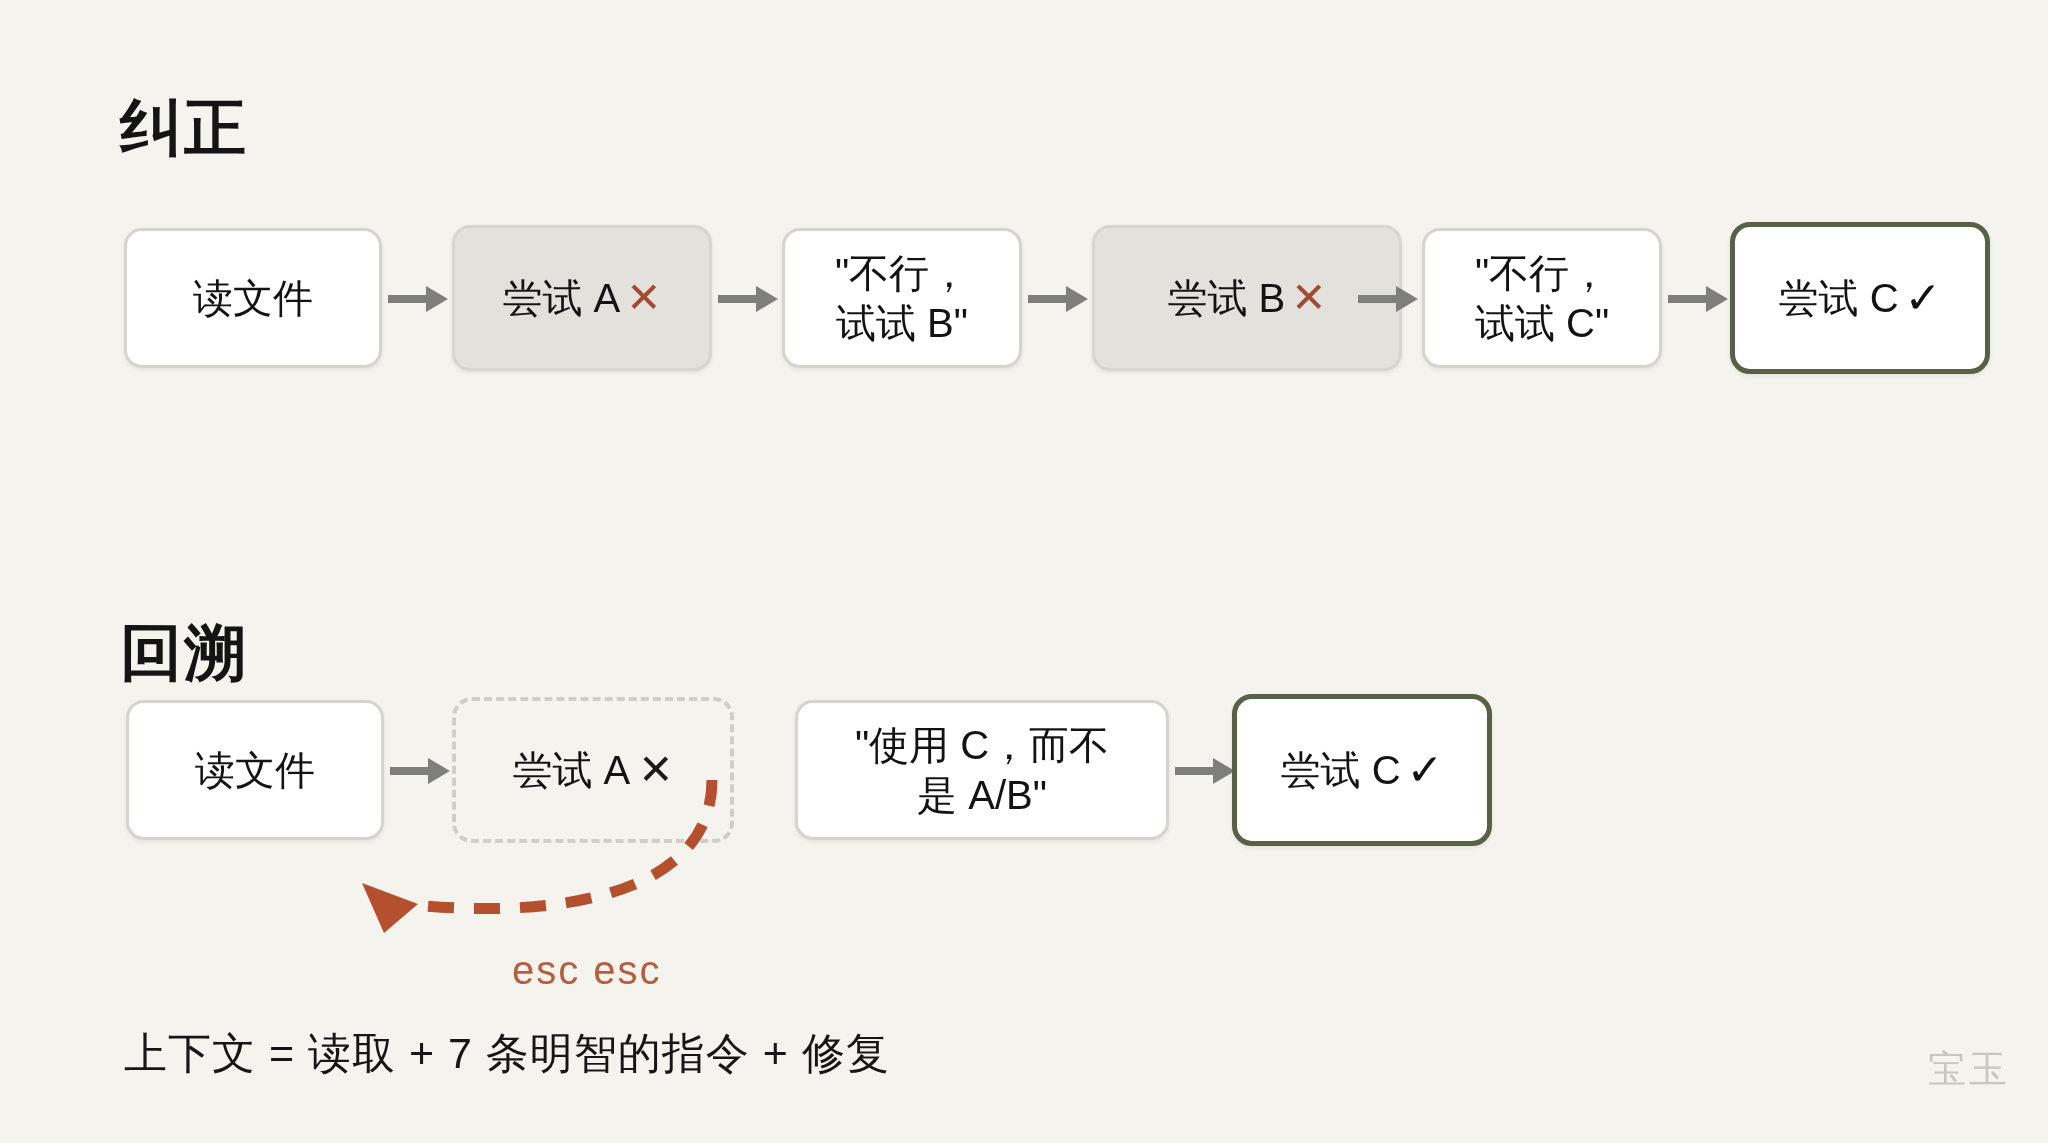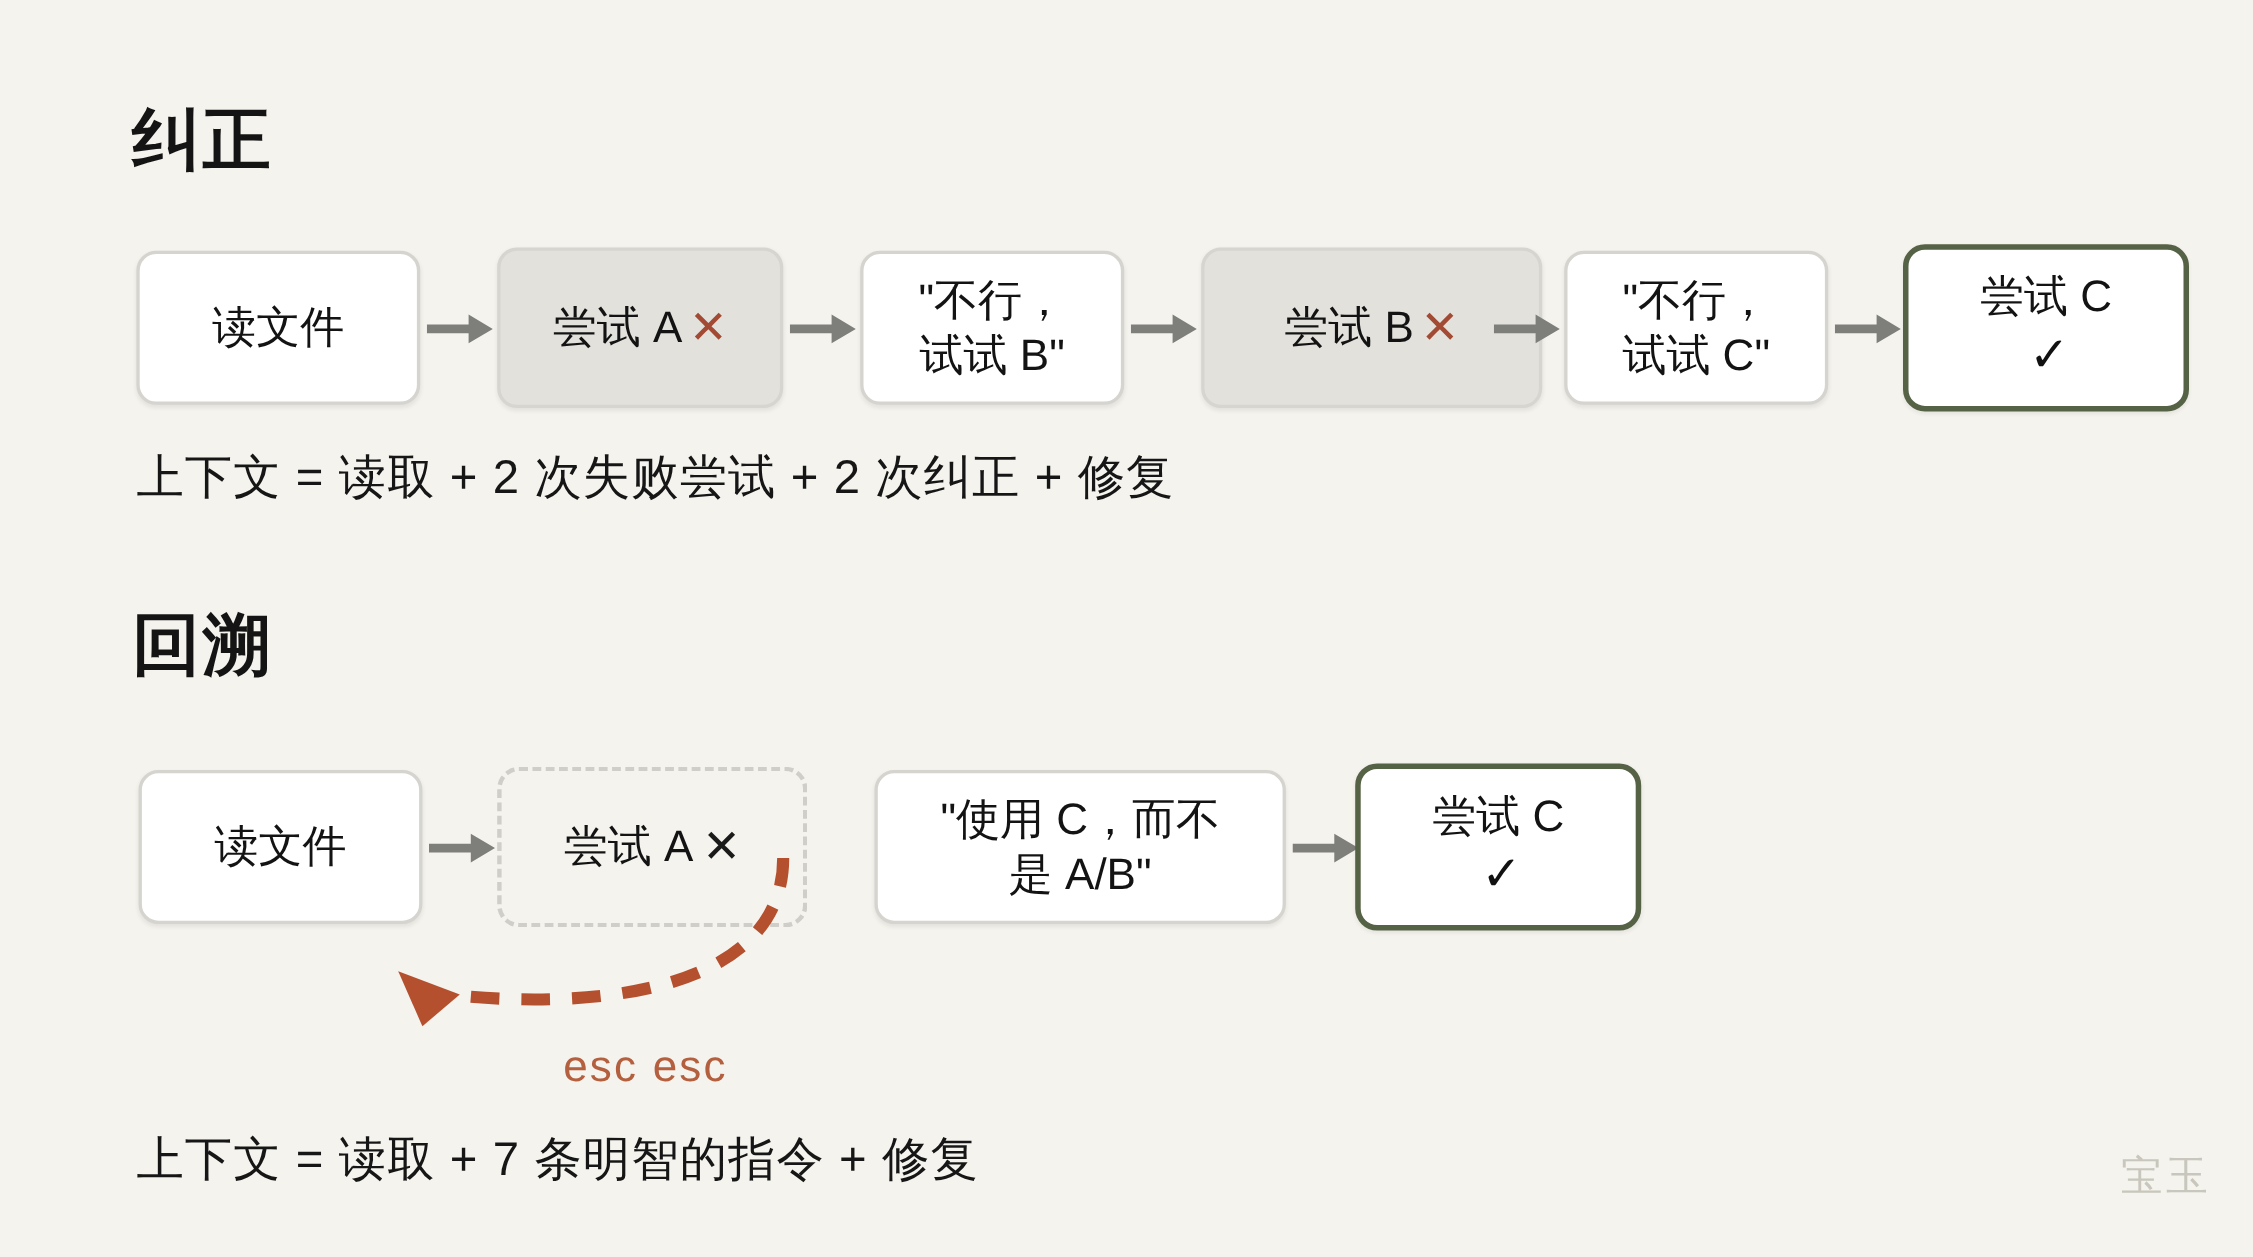--- a/index.html
+++ b/index.html
@@ -26,21 +26,21 @@
     position: absolute;
     font-size: 62px;
     font-weight: bold;
     color: #141414;
     letter-spacing: 2px;
     line-height: 1;
     white-space: nowrap;
     text-align: center;
   }
   #heading-jiuzheng { left: 120px; top: 97px; }
-  #heading-huisu    { left: 120px; top: 556px; }
+  #heading-huisu    { left: 120px; top: 622px; }
 
   
   .node {
     position: absolute;
     box-sizing: border-box;
     border-radius: 18px;
     display: flex;
     align-items: center;
     justify-content: center;
     text-align: center;
@@ -58,21 +58,20 @@
   .node.muted {
     background: #e2e1dc;
     border: 3px solid #d6d5cf;
     box-shadow: 0 2px 4px rgba(0,0,0,0.07);
   }
   .node.success {
     background: #ffffff;
     border: 5px solid #566245;
     border-radius: 20px;
     box-shadow: 0 2px 4px rgba(0,0,0,0.07);
-    flex-direction: column;
   }
   .node.ghost {
     background: transparent;
     border: 4px dashed #cfcec8;
     border-radius: 20px;
   }
 
   .mark-fail { color: #a24a33; margin-left: 6px; font-size: 42px; }
   .mark-fail-dark { color: #1a1a1a; margin-left: 8px; font-size: 42px; }
   .mark-ok   { color: #111111; margin-left: 6px; font-size: 44px; }
@@ -185,21 +184,20 @@
   <div class="arrow" style="left:1668px; top:284px;">
     <svg width="62" height="30" viewBox="0 0 62 30">
         <path d="M0 11 H38 V2 L60 15 L38 28 V19 H0 Z" fill="#7e7e7a"></path>
       </svg>
   </div>
 
   <div class="node success" style="left:1730px; top:222px; width:260px; height:152px;">
     <span>尝试 C</span><span class="mark-ok">✓</span>
   </div>
 
-  <div class="caption" id="caption-1">上下文 = 读取 + 2 次失败尝试 + 2 次纠正 + 修复</div>
 
   <div class="section-heading" id="heading-huisu">回溯</div>
 
   <div class="node plain" style="left:126px; top:700px; width:258px; height:140px;">
     <span>读文件</span>
   </div>
 
   <div class="arrow" style="left:390px; top:756px;">
     <svg width="62" height="30" viewBox="0 0 62 30">
         <path d="M0 11 H38 V2 L60 15 L38 28 V19 H0 Z" fill="#7e7e7a"></path>

